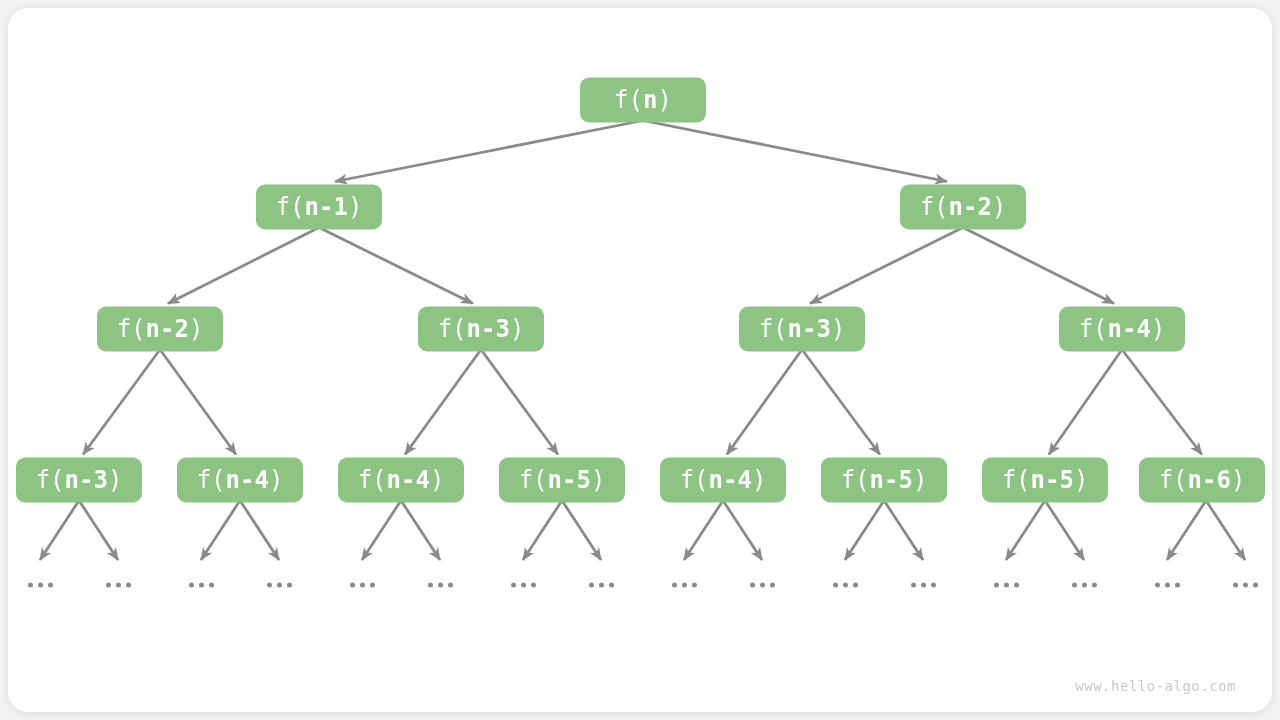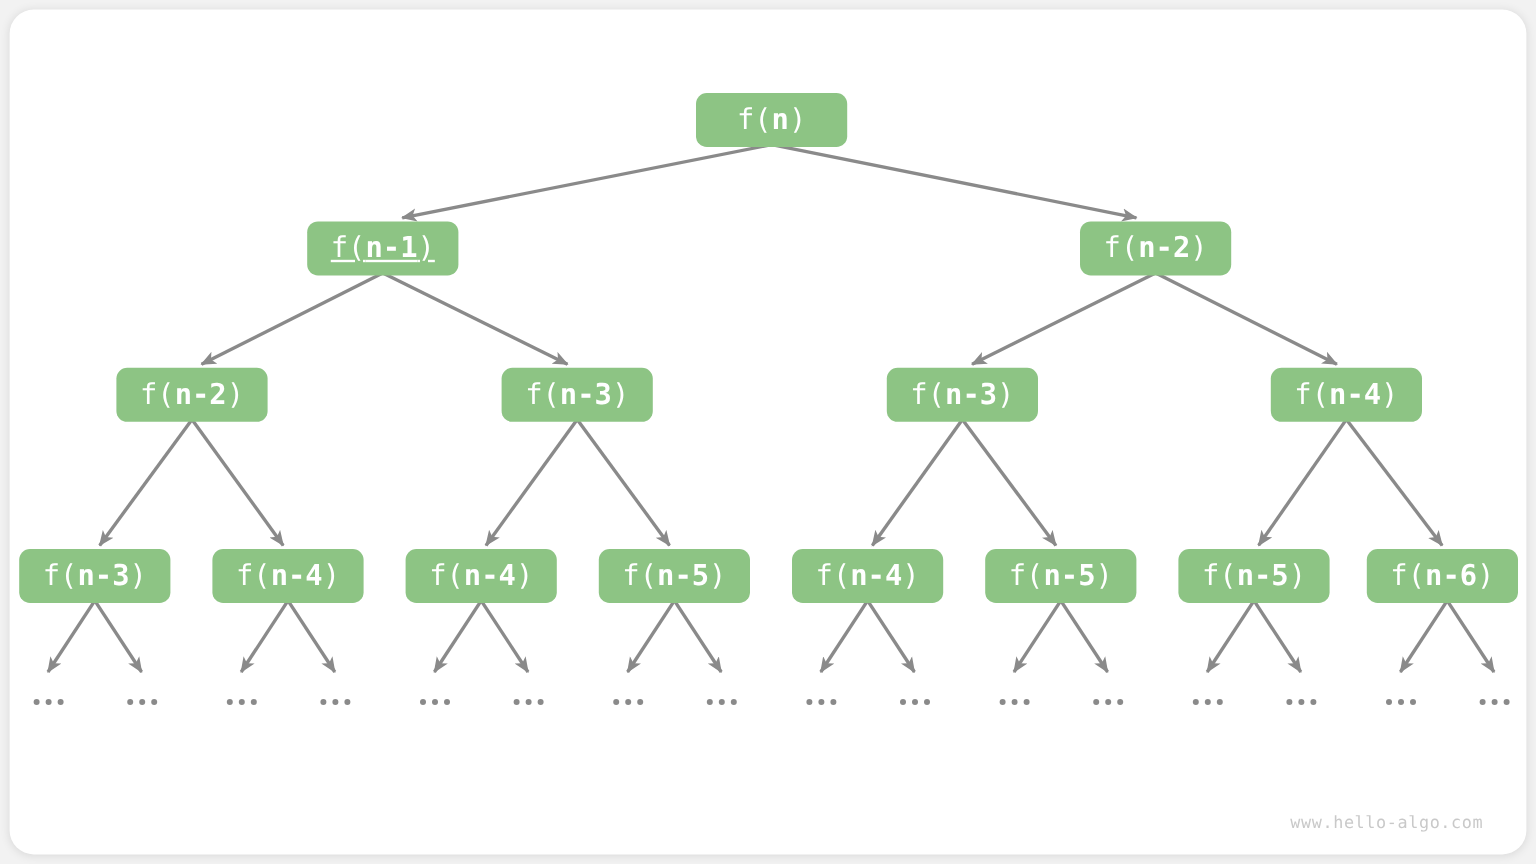--- a/index.html
+++ b/index.html
@@ -78,21 +78,21 @@
         <line x1="884" y1="500.5" x2="845" y2="560" stroke="#8a8a8a" stroke-width="2.8" marker-end="url(#ah)"></line>
         <line x1="884" y1="500.5" x2="923" y2="560" stroke="#8a8a8a" stroke-width="2.8" marker-end="url(#ah)"></line>
         <line x1="1045" y1="500.5" x2="1006" y2="560" stroke="#8a8a8a" stroke-width="2.8" marker-end="url(#ah)"></line>
         <line x1="1045" y1="500.5" x2="1084" y2="560" stroke="#8a8a8a" stroke-width="2.8" marker-end="url(#ah)"></line>
         <line x1="1206" y1="500.5" x2="1167" y2="560" stroke="#8a8a8a" stroke-width="2.8" marker-end="url(#ah)"></line>
         <line x1="1206" y1="500.5" x2="1245" y2="560" stroke="#8a8a8a" stroke-width="2.8" marker-end="url(#ah)"></line>
       </g>
   </svg>
   <div id="node-layer">
       <div class="tree-node" style="left: 643px; top: 100px;"><span class="paren">f(</span><span class="arg">n</span><span class="paren">)</span></div>
-      <div class="tree-node" style="left: 319px; top: 207px; text-decoration: underline;"><span class="paren">f(</span><span class="arg">n-1</span><span class="paren">)</span></div>
+      <div class="tree-node" style="left: 319px; top: 207px;"><span class="paren">f(</span><span class="arg">n-1</span><span class="paren">)</span></div>
       <div class="tree-node" style="left: 963px; top: 207px;"><span class="paren">f(</span><span class="arg">n-2</span><span class="paren">)</span></div>
       <div class="tree-node" style="left: 160px; top: 329px;"><span class="paren">f(</span><span class="arg">n-2</span><span class="paren">)</span></div>
       <div class="tree-node" style="left: 481px; top: 329px;"><span class="paren">f(</span><span class="arg">n-3</span><span class="paren">)</span></div>
       <div class="tree-node" style="left: 802px; top: 329px;"><span class="paren">f(</span><span class="arg">n-3</span><span class="paren">)</span></div>
       <div class="tree-node" style="left: 1122px; top: 329px;"><span class="paren">f(</span><span class="arg">n-4</span><span class="paren">)</span></div>
       <div class="tree-node" style="left: 79px; top: 480px;"><span class="paren">f(</span><span class="arg">n-3</span><span class="paren">)</span></div>
       <div class="tree-node" style="left: 240px; top: 480px;"><span class="paren">f(</span><span class="arg">n-4</span><span class="paren">)</span></div>
       <div class="tree-node" style="left: 401px; top: 480px;"><span class="paren">f(</span><span class="arg">n-4</span><span class="paren">)</span></div>
       <div class="tree-node" style="left: 562px; top: 480px;"><span class="paren">f(</span><span class="arg">n-5</span><span class="paren">)</span></div>
       <div class="tree-node" style="left: 723px; top: 480px;"><span class="paren">f(</span><span class="arg">n-4</span><span class="paren">)</span></div>

